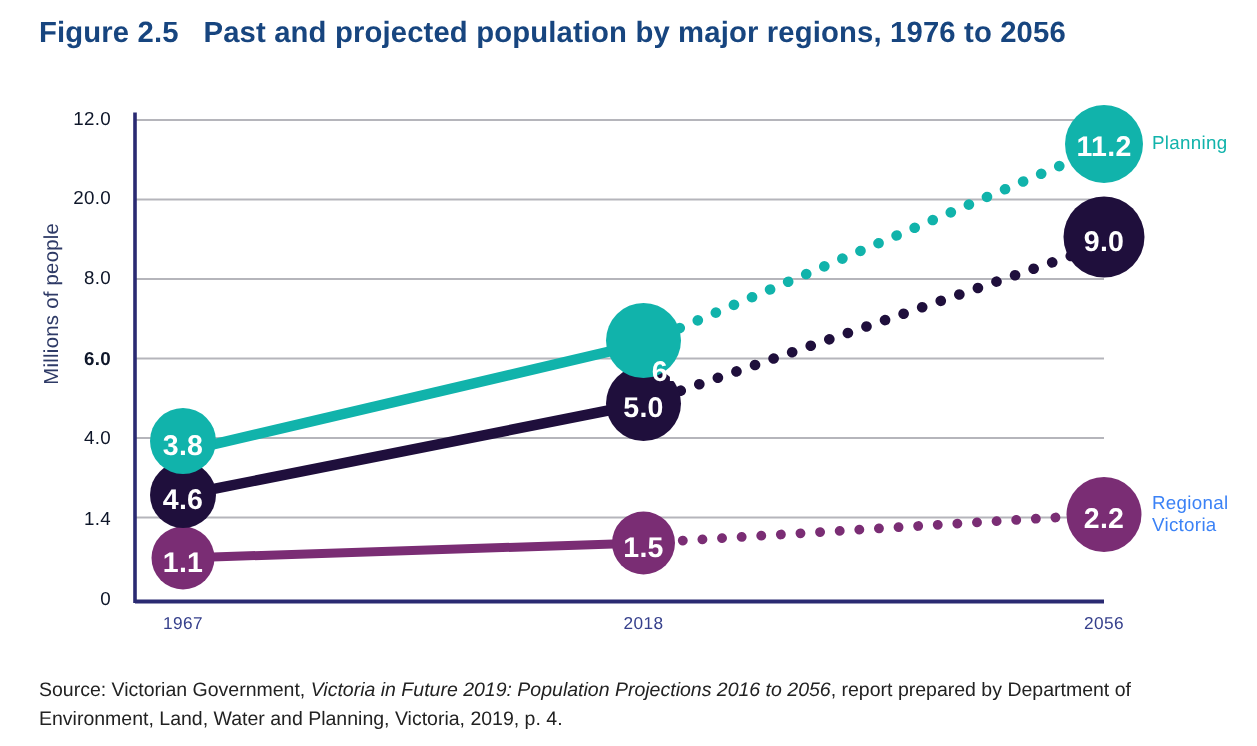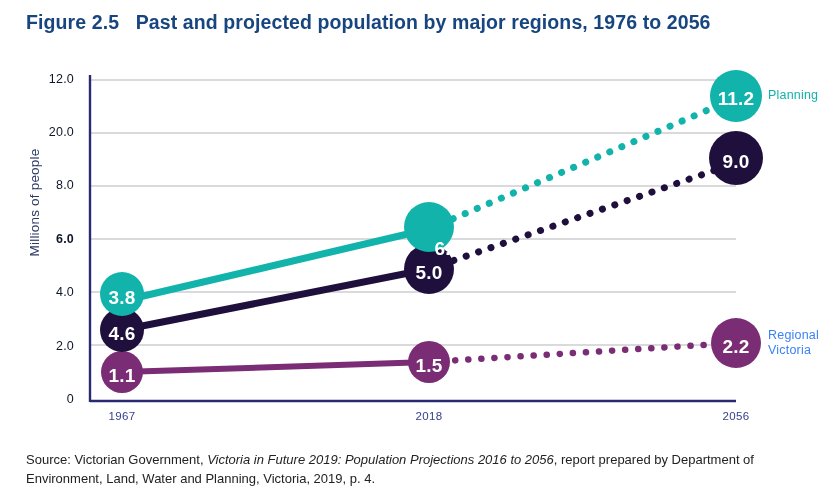--- a/index.html
+++ b/index.html
@@ -110,21 +110,21 @@
 
   <div id="chart-area">
 
     <div class="axis-label-y">Millions of people</div>
 
     <div class="tick-y" style="left:20px; top:17px;">12.0</div>
     <div class="tick-y" style="left:20px; top:70px;">20.0</div>
     <div class="tick-y" style="left:20px; top:123px;">8.0</div>
     <div class="tick-y" style="left:20px; top:177px;font-weight:bold;">6.0</div>
     <div class="tick-y" style="left:20px; top:230px;">4.0</div>
-    <div class="tick-y" style="left:20px; top:284px;">2.0</div>
+    <div class="tick-y" style="left:20px; top:284px;">1.4</div>
     <div class="tick-y" style="left:20px; top:337px;">0</div>
 
     <svg id="chart-svg" width="838" height="375" viewBox="0 0 838 375">
 
       <line x1="90" y1="25" x2="736" y2="25" stroke="#b5b5bb" stroke-width="1.2"></line>
       <line x1="90" y1="78" x2="736" y2="78" stroke="#b5b5bb" stroke-width="1.2"></line>
       <line x1="90" y1="131" x2="736" y2="131" stroke="#b5b5bb" stroke-width="1.2"></line>
       <line x1="90" y1="184" x2="736" y2="184" stroke="#b5b5bb" stroke-width="1.2"></line>
       <line x1="90" y1="237" x2="736" y2="237" stroke="#b5b5bb" stroke-width="1.2"></line>
       <line x1="90" y1="290" x2="736" y2="290" stroke="#b5b5bb" stroke-width="1.2"></line>

